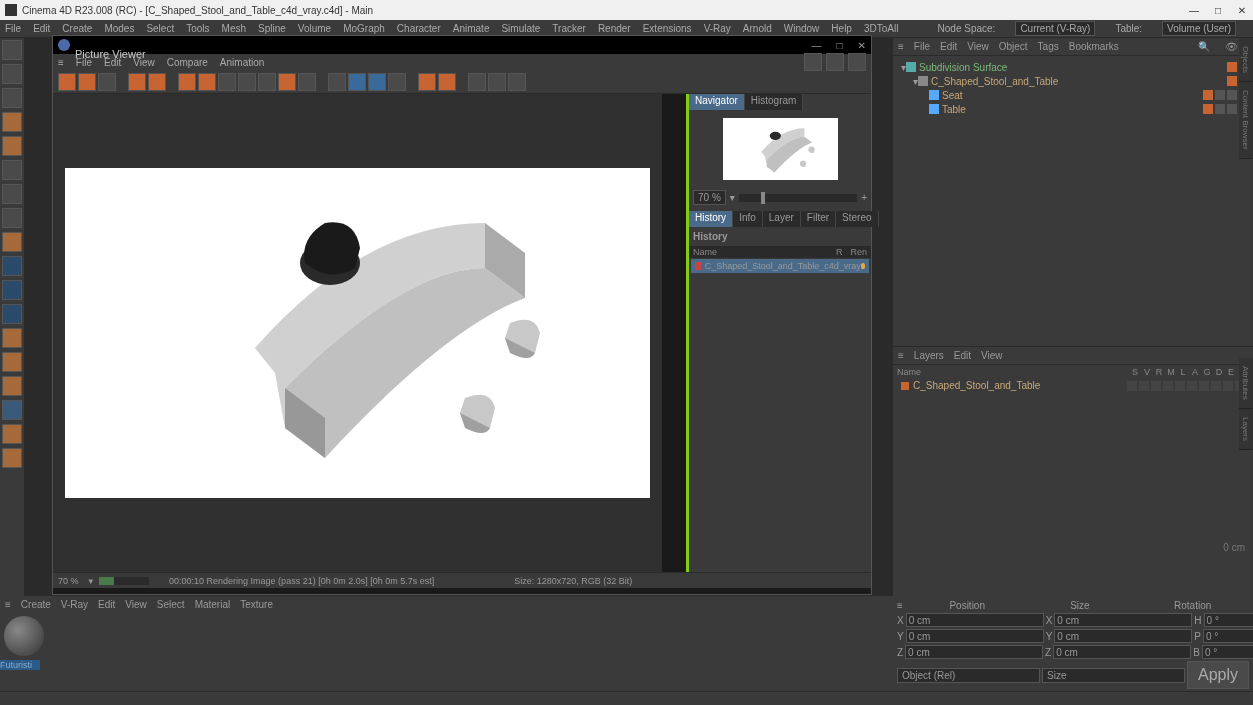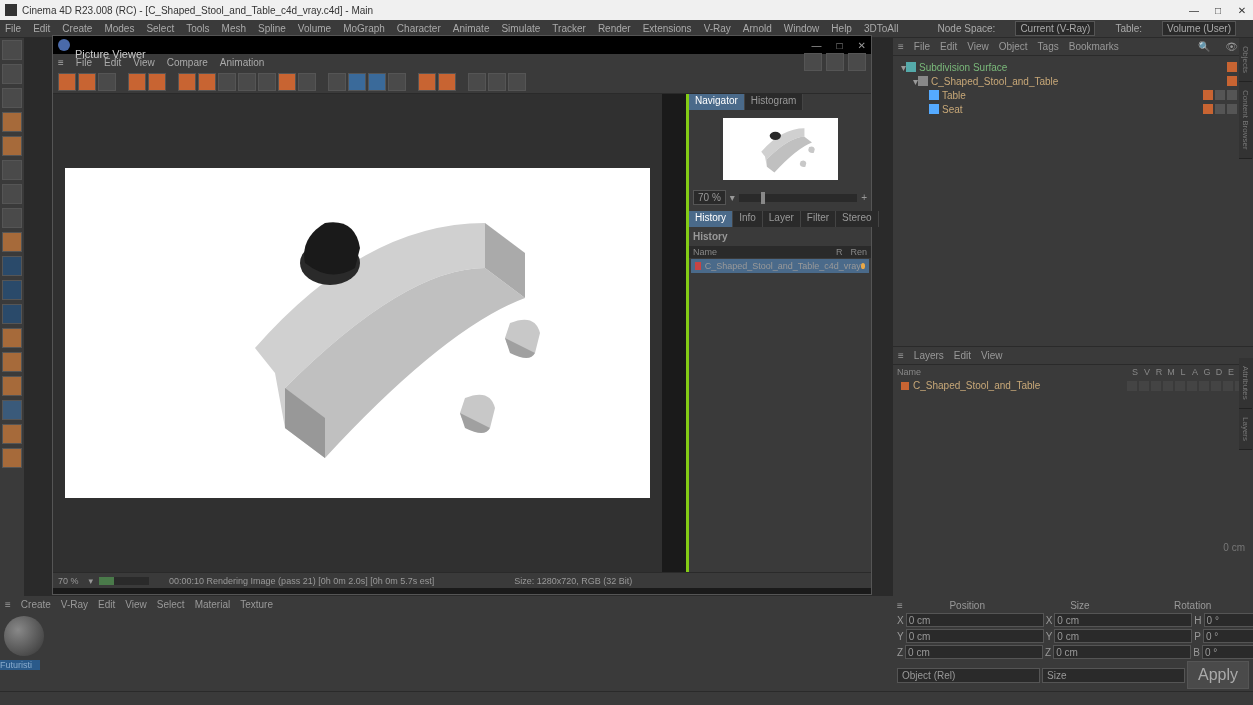--- a/index.html
+++ b/index.html
@@ -200,31 +200,31 @@
         <span>▾</span>
         <span class="tree-icon" style="background:#888"></span>
         <span class="name">C_Shaped_Stool_and_Table</span>
         <div class="tree-tags">
             <span class="tag orange"></span>
             <span class="tag"></span>
           </div>
       </div>
       <div class="tree-row" style="padding-left:32px;">
         <span class="tree-icon" style="background:#5af"></span>
-        <span class="name">Table</span>
+        <span class="name">Seat</span>
         <div class="tree-tags">
             <span class="tag orange"></span>
             <span class="tag"></span>
             <span class="tag"></span>
             <span class="tag orange"></span>
           </div>
       </div>
       <div class="tree-row" style="padding-left:32px;">
         <span class="tree-icon" style="background:#5af"></span>
-        <span class="name">Seat</span>
+        <span class="name">Table</span>
         <div class="tree-tags">
             <span class="tag orange"></span>
             <span class="tag"></span>
             <span class="tag"></span>
             <span class="tag orange"></span>
           </div>
       </div>
     </div>
 
     <div class="layers-area">

